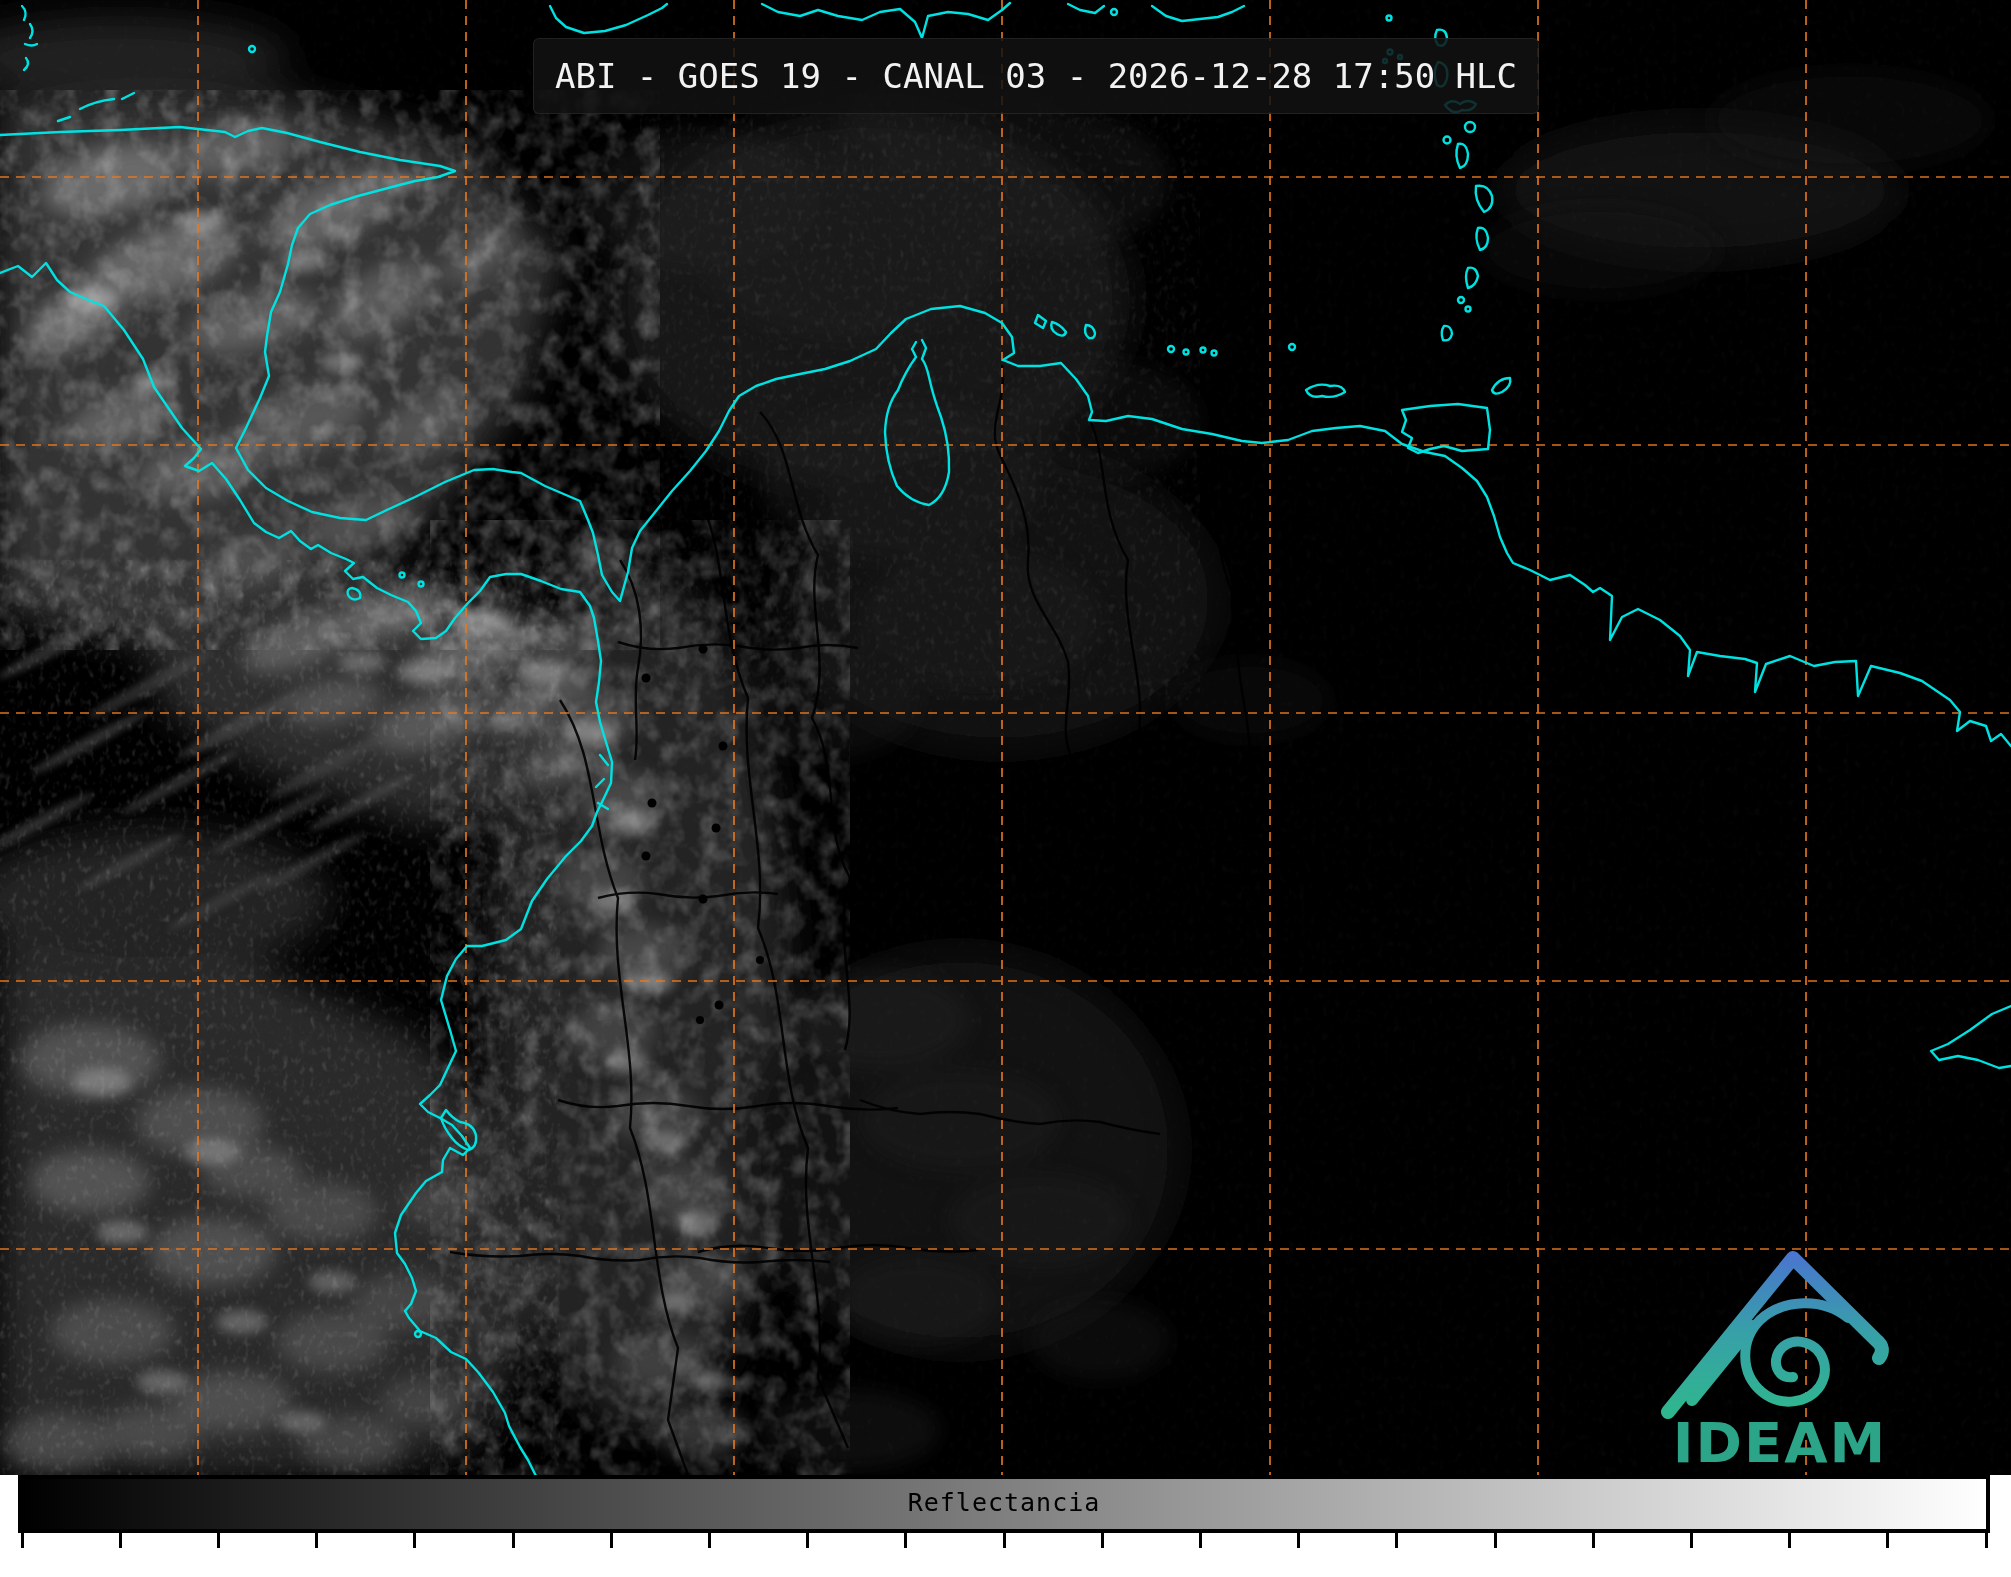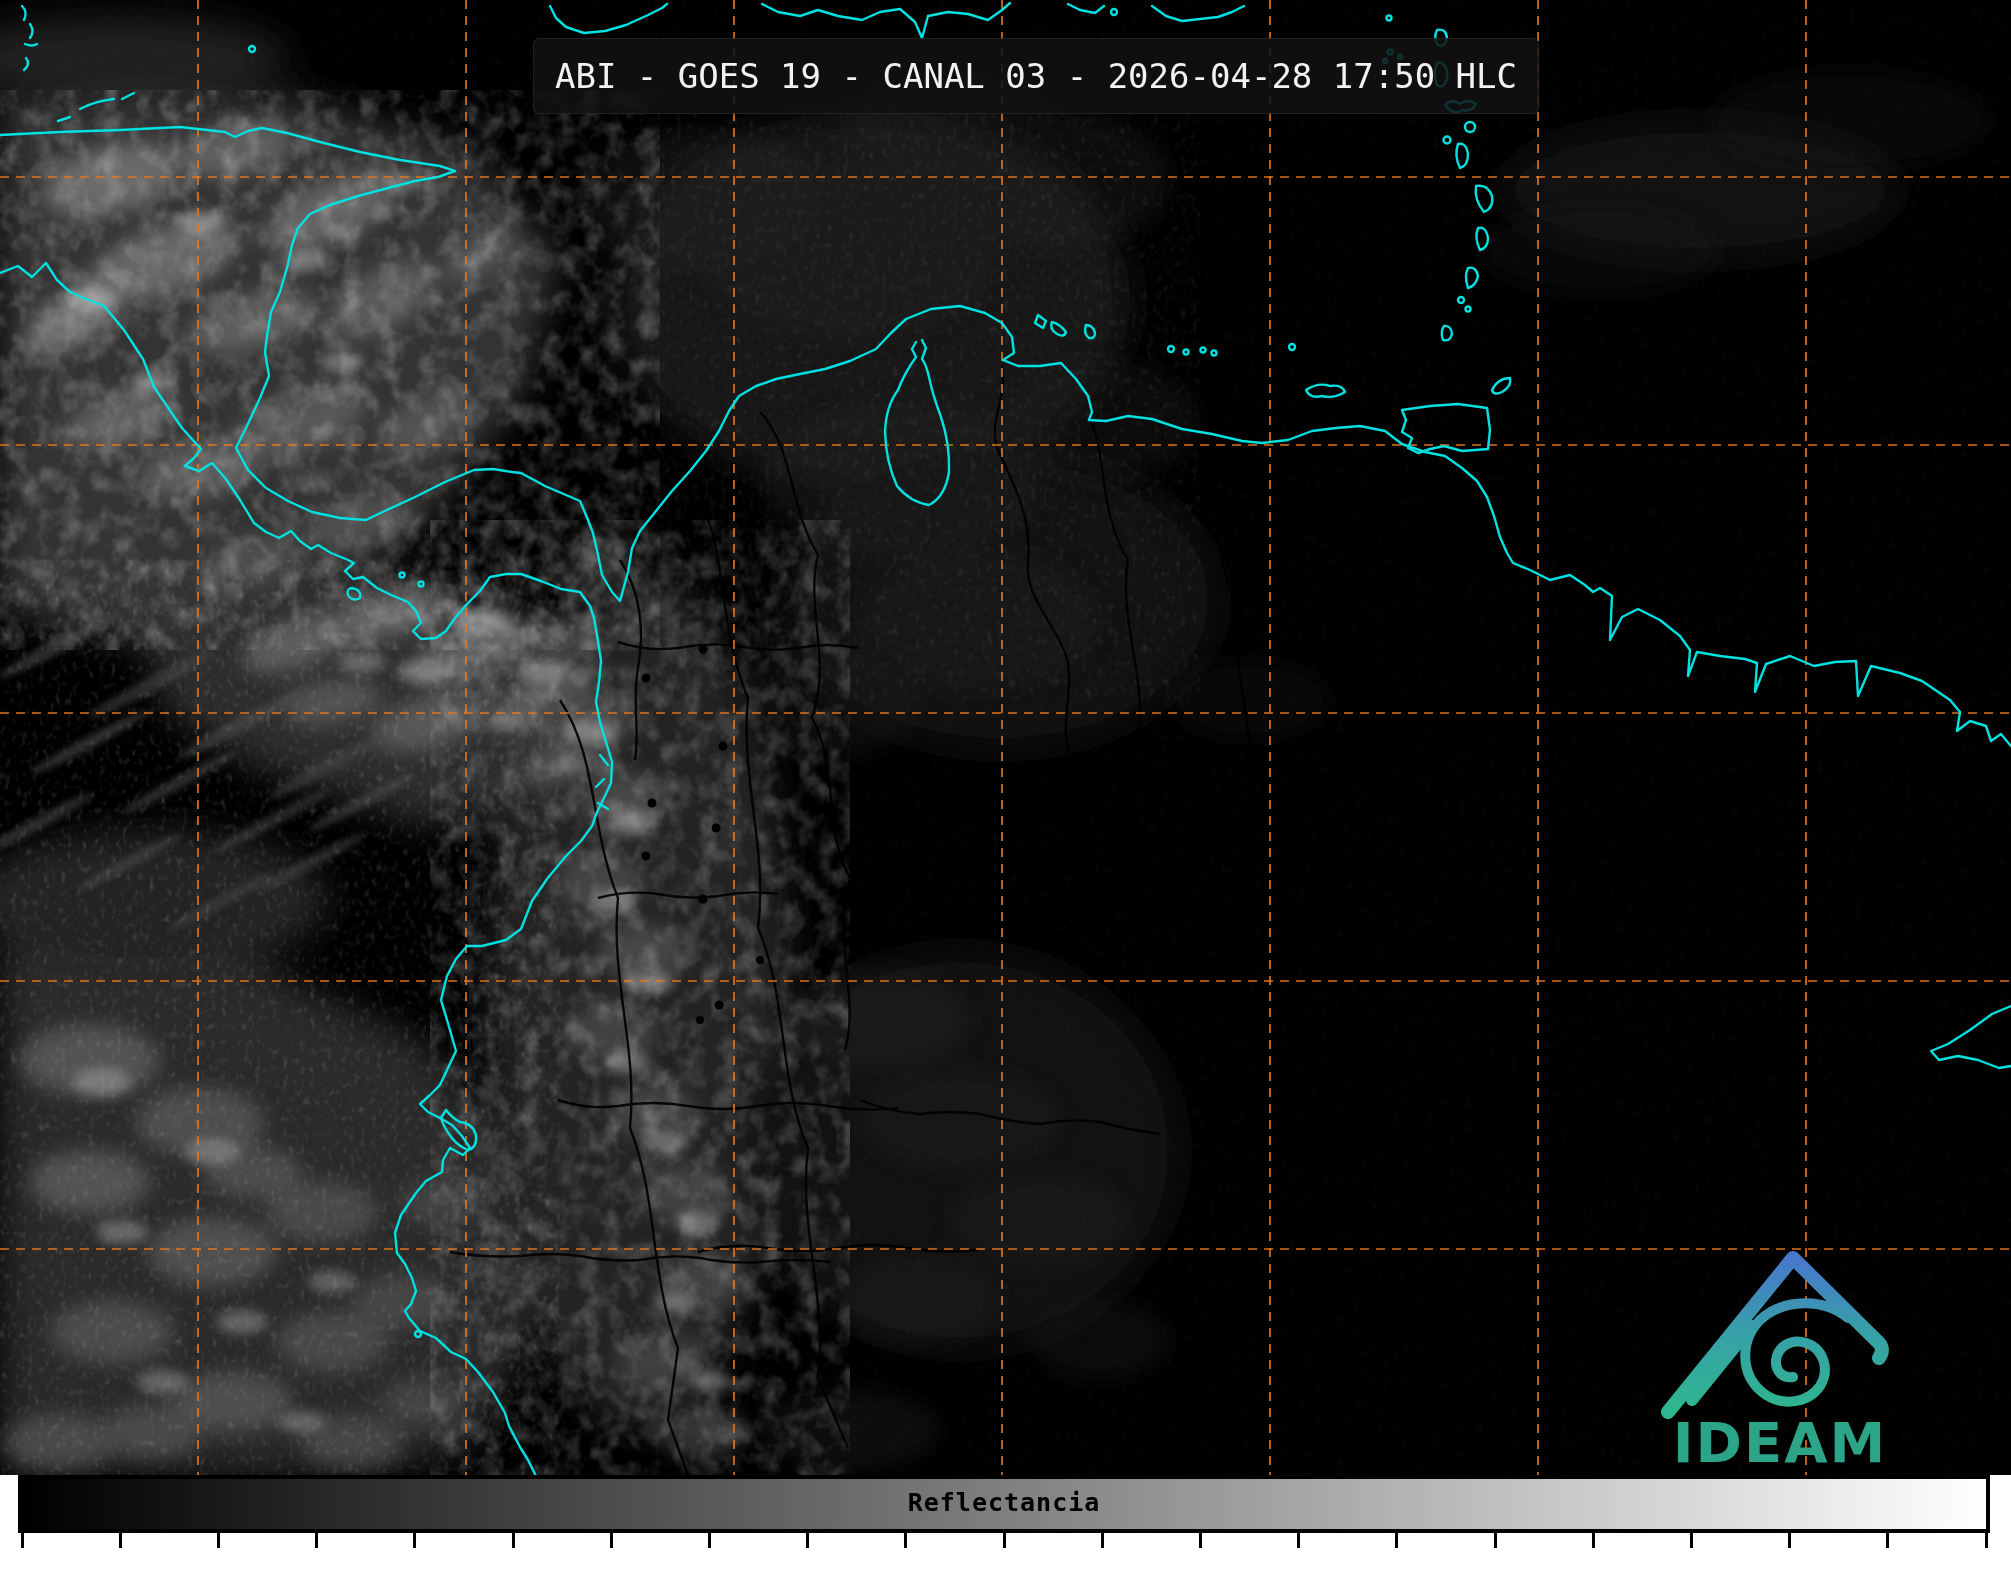--- a/index.html
+++ b/index.html
@@ -9,21 +9,21 @@
   .map svg.base{position:absolute;left:0;top:0;}
   .titlebar{position:absolute;left:533px;top:38px;width:1004px;height:74px;
             background:rgba(18,18,18,0.85);border:1px solid rgba(70,70,70,0.35);border-radius:6px;
             display:flex;align-items:center;justify-content:center;}
   .titlebar span{color:#f2f2f2;font-size:34px;letter-spacing:0px;white-space:pre;}
   .logo{position:absolute;left:1652px;top:1242px;width:250px;height:228px;}
   .cbar-strip{position:absolute;left:0;top:1475px;width:2011px;height:102px;background:#ffffff;}
   .cbar{position:absolute;left:18px;top:0px;width:1972px;height:58px;border:4px solid #000;box-sizing:border-box;}
   .cbar-grad{position:absolute;left:0;top:0;right:0;bottom:0;}
   .cbar-label{position:absolute;left:50%;top:50%;transform:translate(-50%,-54%);
-              color:#000;font-weight:bold;font-size:25px;letter-spacing:1px;z-index:2;}
+              color:#000;font-weight:normal;font-size:25px;letter-spacing:1px;z-index:2;}
   .tick{position:absolute;top:58px;width:3px;height:15px;background:#000;}
 </style>
 </head>
 <body>
 
 <div class="stage">
 
   <div class="map">
     <svg class="base" width="2011" height="1475" viewBox="0 0 2011 1475">
       <defs>
@@ -286,21 +286,21 @@
         <path d="M22,6 q6,6 2,14 M30,24 q5,7 0,14 M25,44 q7,3 12,0 M26,58 q5,6 -2,12"></path>
         <path d="M352,588 q10,2 8,10 q-8,4 -12,-3 q-2,-6 4,-7 Z"></path>
         <circle cx="402" cy="575" r="2.5"></circle>
           <circle cx="421" cy="584" r="2.5"></circle>
         <path d="M446,1110 Q452,1118 460,1122 Q474,1124 476,1136 Q477,1148 468,1150 Q458,1146 452,1138 Q444,1128 441,1118 Z"></path>
         <circle cx="418" cy="1334" r="3"></circle>
       </g>
     </svg>
 
     <div class="titlebar">
-      <span>ABI - GOES 19 - CANAL 03 - 2026-04-28 17:50 HLC</span>
+      <span>ABI - GOES 19 - CANAL 03 - 2026-12-28 17:50 HLC</span>
     </div>
 
     <svg class="logo" viewBox="0 0 250 228">
       <defs>
         <linearGradient id="lg" x1="0" y1="10" x2="0" y2="170" gradientUnits="userSpaceOnUse">
           <stop offset="0" stop-color="#4a74d0"></stop>
           <stop offset="0.5" stop-color="#37a0a8"></stop>
           <stop offset="1" stop-color="#2fb68e"></stop>
         </linearGradient>
       </defs>

